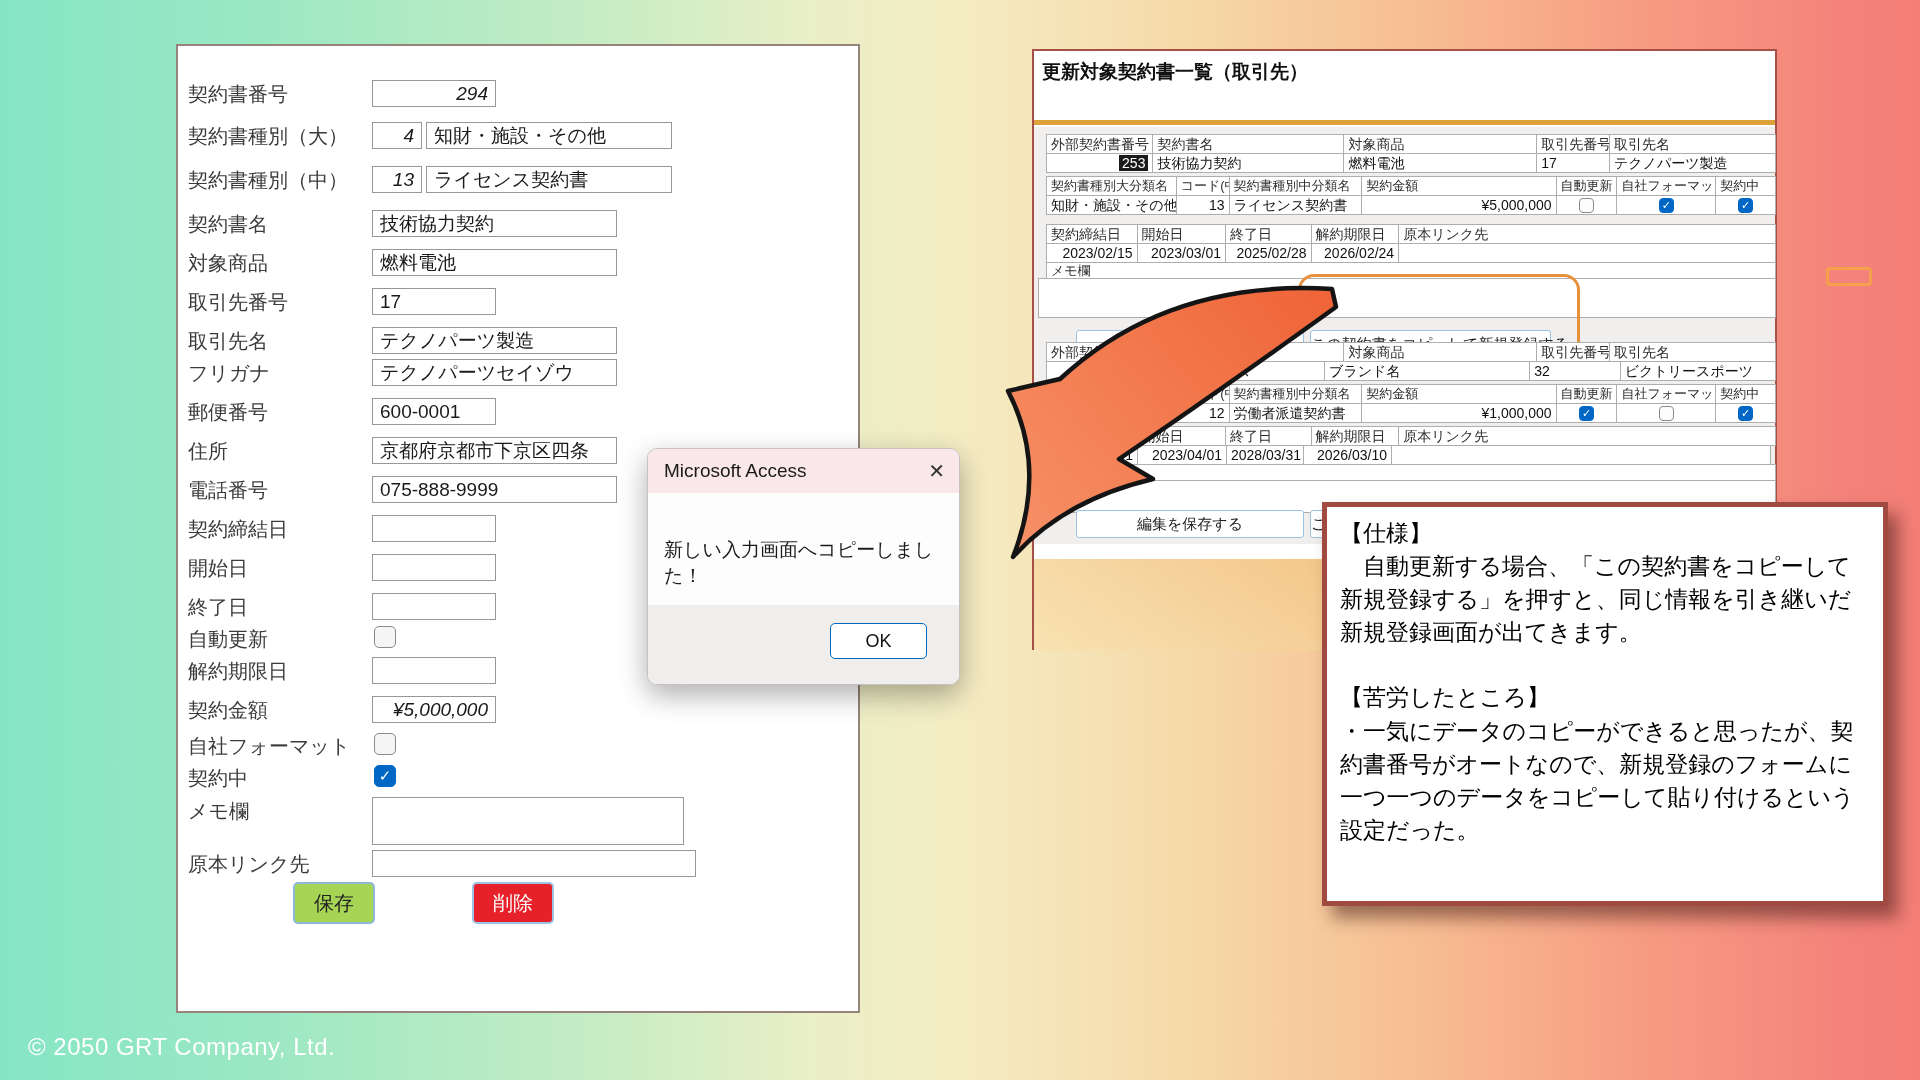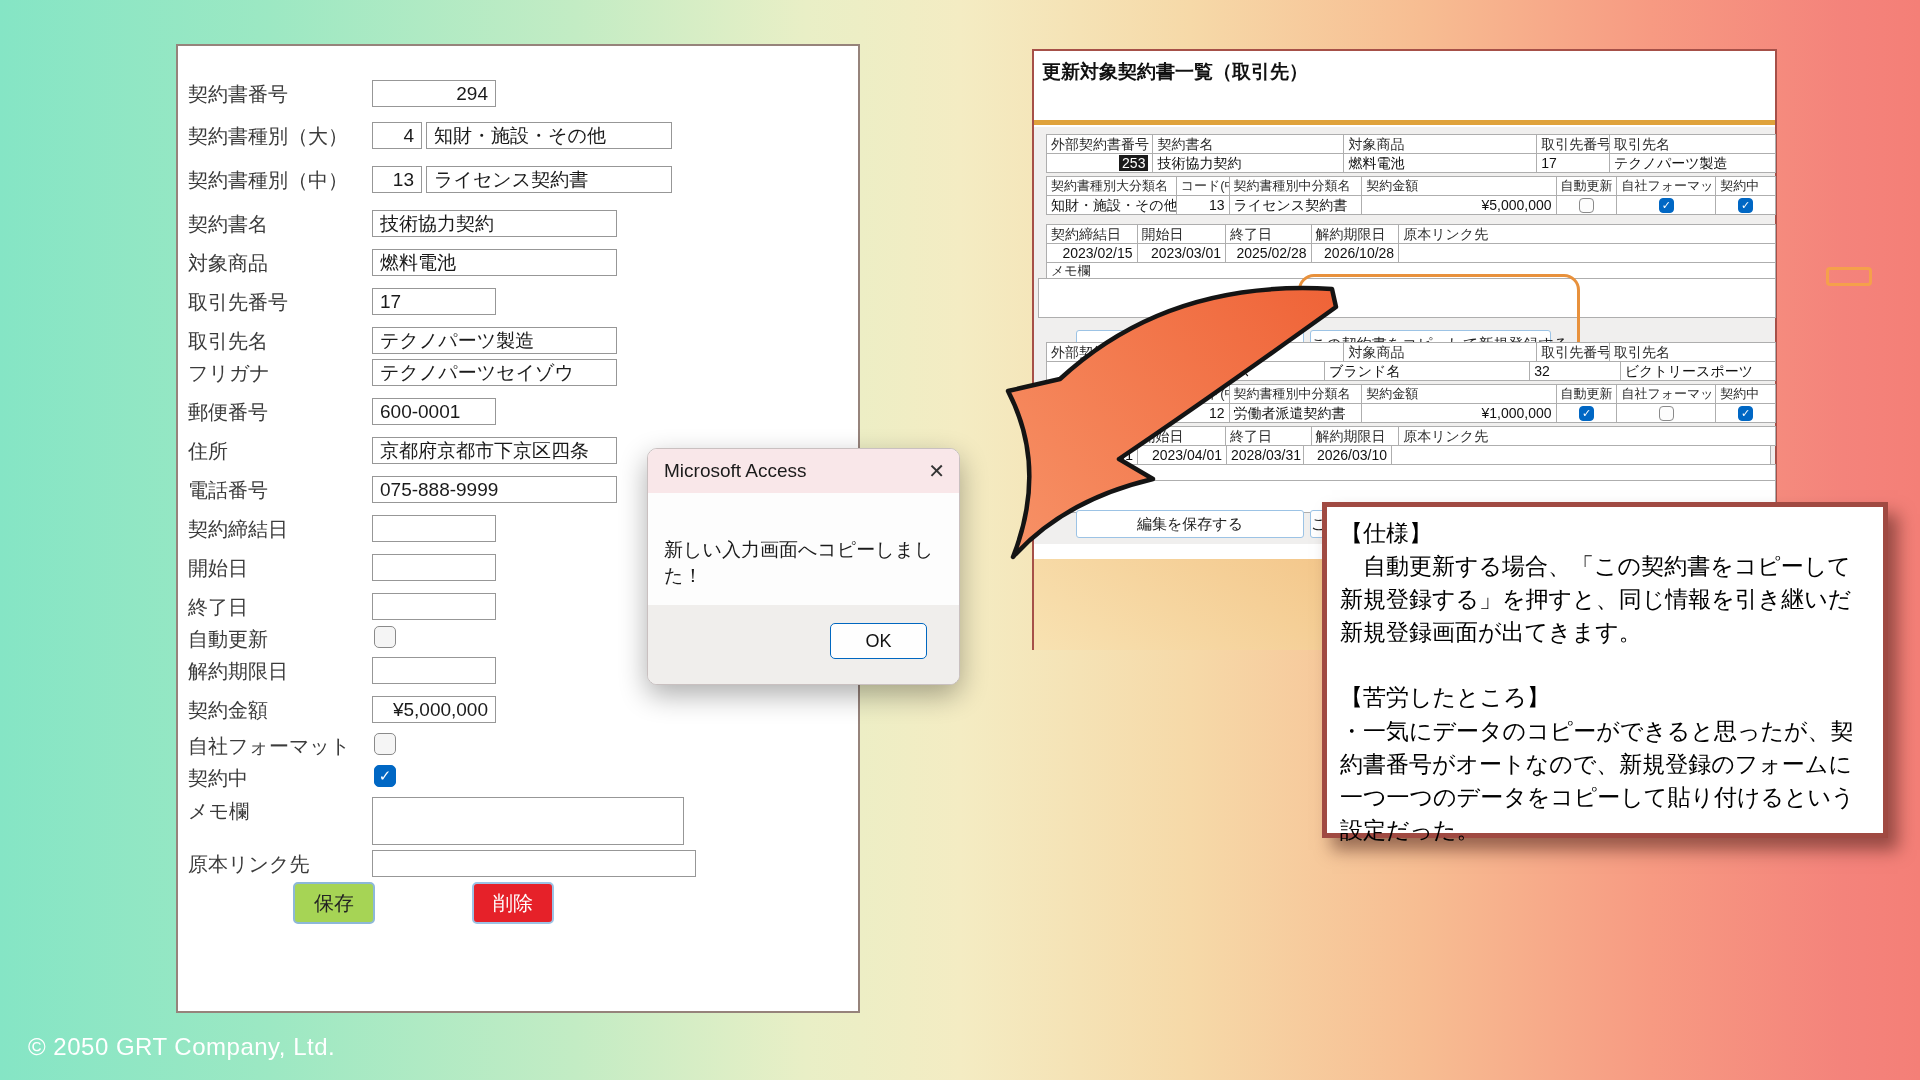--- a/index.html
+++ b/index.html
@@ -20,21 +20,21 @@
   .frow { position:absolute; left:0; width:100%; height:28px; }
   .flabel { position:absolute; left:10px; top:1px; font-size:20px; color:#3b3b3b; white-space:nowrap; }
   .fin {
     position:absolute; top:0; height:27px; border:1px solid #979797; background:#fff;
     font-size:19px; color:#1a1a1a; padding:0 7px; font-family:"Liberation Sans",sans-serif;
   }
   .in-num  { left:194px; width:124px; }
   .in-xs   { left:194px; width:50px; }
   .in-name { left:248px; width:246px; }
   .in-m    { left:194px; width:245px; }
-  .ta-r { text-align:right; }
+  .ta-r { text-align:right;font-style:italic; }
   .fcb {
     position:absolute; left:196px; top:1px; width:22px; height:22px;
     border:1.5px solid #8a8a8a; border-radius:5px; background:#f5f5f5;
   }
   .fcb.checked { background:#0067c4; border-color:#0067c4; color:#fff; font-size:15px;
     display:flex; align-items:center; justify-content:center; }
   .fmemo { position:absolute; left:194px; width:312px; height:48px; border:1px solid #979797;
     resize:none; font-size:18px; font-family:"Liberation Sans",sans-serif; }
   .in-link { left:194px; width:324px; }
   .btn-save {
@@ -100,21 +100,21 @@
   .dlg-msg { position:absolute; left:16px; top:88px; font-size:19px; color:#1a1a1a; }
   .dlg-foot { position:absolute; left:0; top:156px; width:100%; height:81px; background:#f0eeec; }
   .dlg-ok {
     position:absolute; right:32px; top:18px; width:97px; height:36px;
     background:#fefefe; border:1.5px solid #0067c0; border-radius:5px;
     font-size:18px; color:#111; font-family:"Liberation Sans",sans-serif; cursor:pointer;
   }
 
   
   .note-box {
-    position:absolute; left:1322px; top:502px; width:566px; height:336px;
+    position:absolute; left:1322px; top:502px; width:566px; height:404px;
     background:#ffffff; border:5px solid #a04a42; padding:10px 13px;
     box-shadow:10px 12px 16px rgba(60,20,15,0.5);
     font-size:23px; line-height:1.44; color:#000;
   }
   .note-box p { white-space:pre-wrap; }
   .note-gap { height:32px; }
 
   .mini-rect {
     position:absolute; left:1826px; top:267px; width:46px; height:19px;
     border:3.5px solid #f5a04b; border-radius:4px;
@@ -297,21 +297,21 @@
         <div class="tc" style="width:92px">契約締結日</div>
         <div class="tc" style="width:90px">開始日</div>
         <div class="tc" style="width:87px">終了日</div>
         <div class="tc" style="width:89px">解約期限日</div>
         <div class="tc" style="width:380px">原本リンク先</div>
       </div>
       <div class="trow">
         <div class="tc v r" style="width:92px">2023/02/15</div>
         <div class="tc v r" style="width:90px">2023/03/01</div>
         <div class="tc v r" style="width:87px">2025/02/28</div>
-        <div class="tc v r" style="width:89px">2026/10/28</div>
+        <div class="tc v r" style="width:89px">2026/02/24</div>
         <div class="tc v" style="width:380px"></div>
       </div>
     </div>
 
     <div class="tblock" style="top:211px">
       <div class="trow">
         <div class="tc memo-lbl-row" style="width:738px">メモ欄</div>
       </div>
       <div class="memo-box"></div>
     </div>

